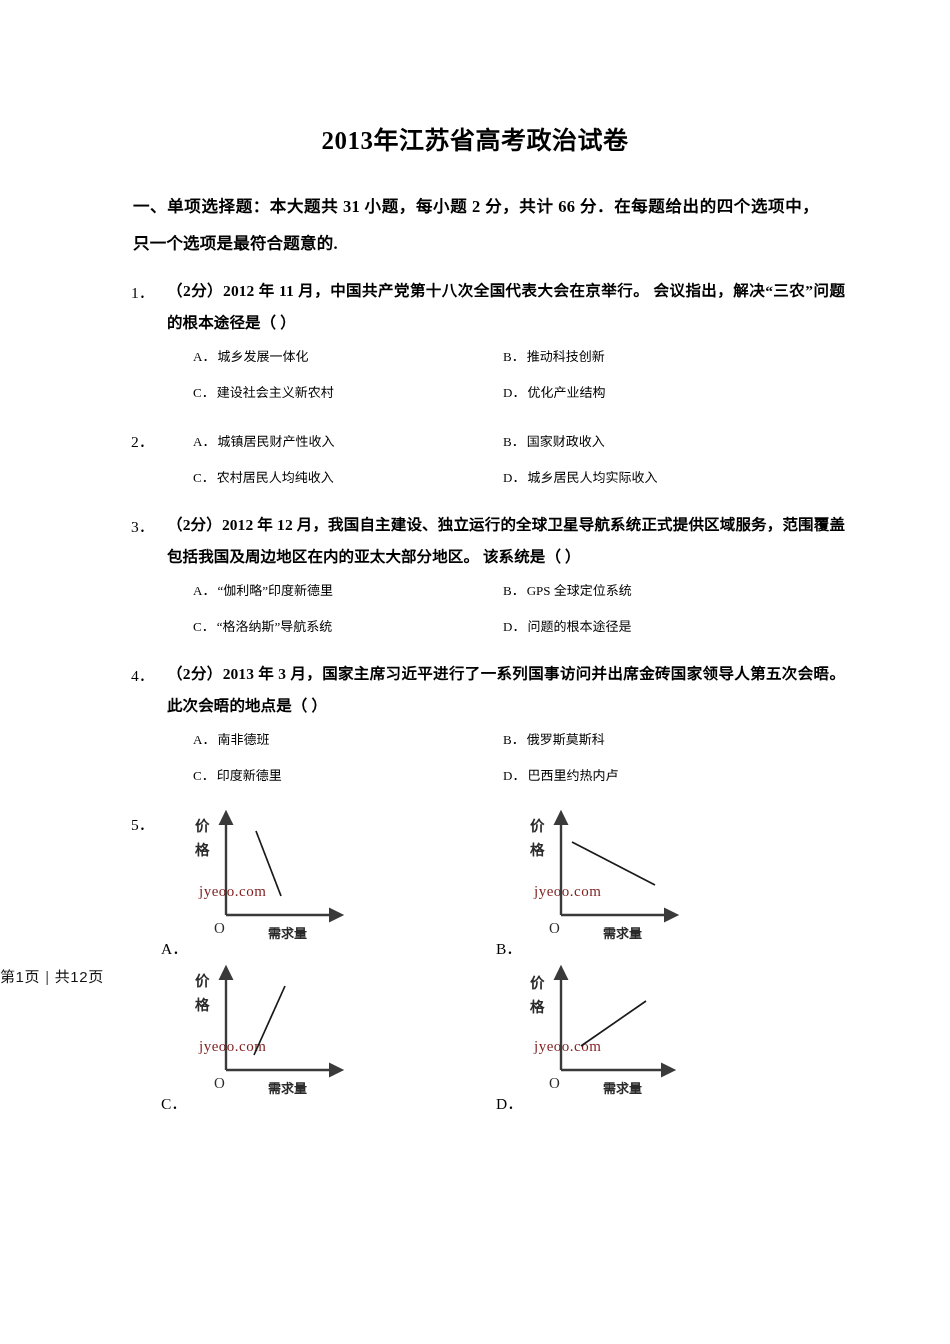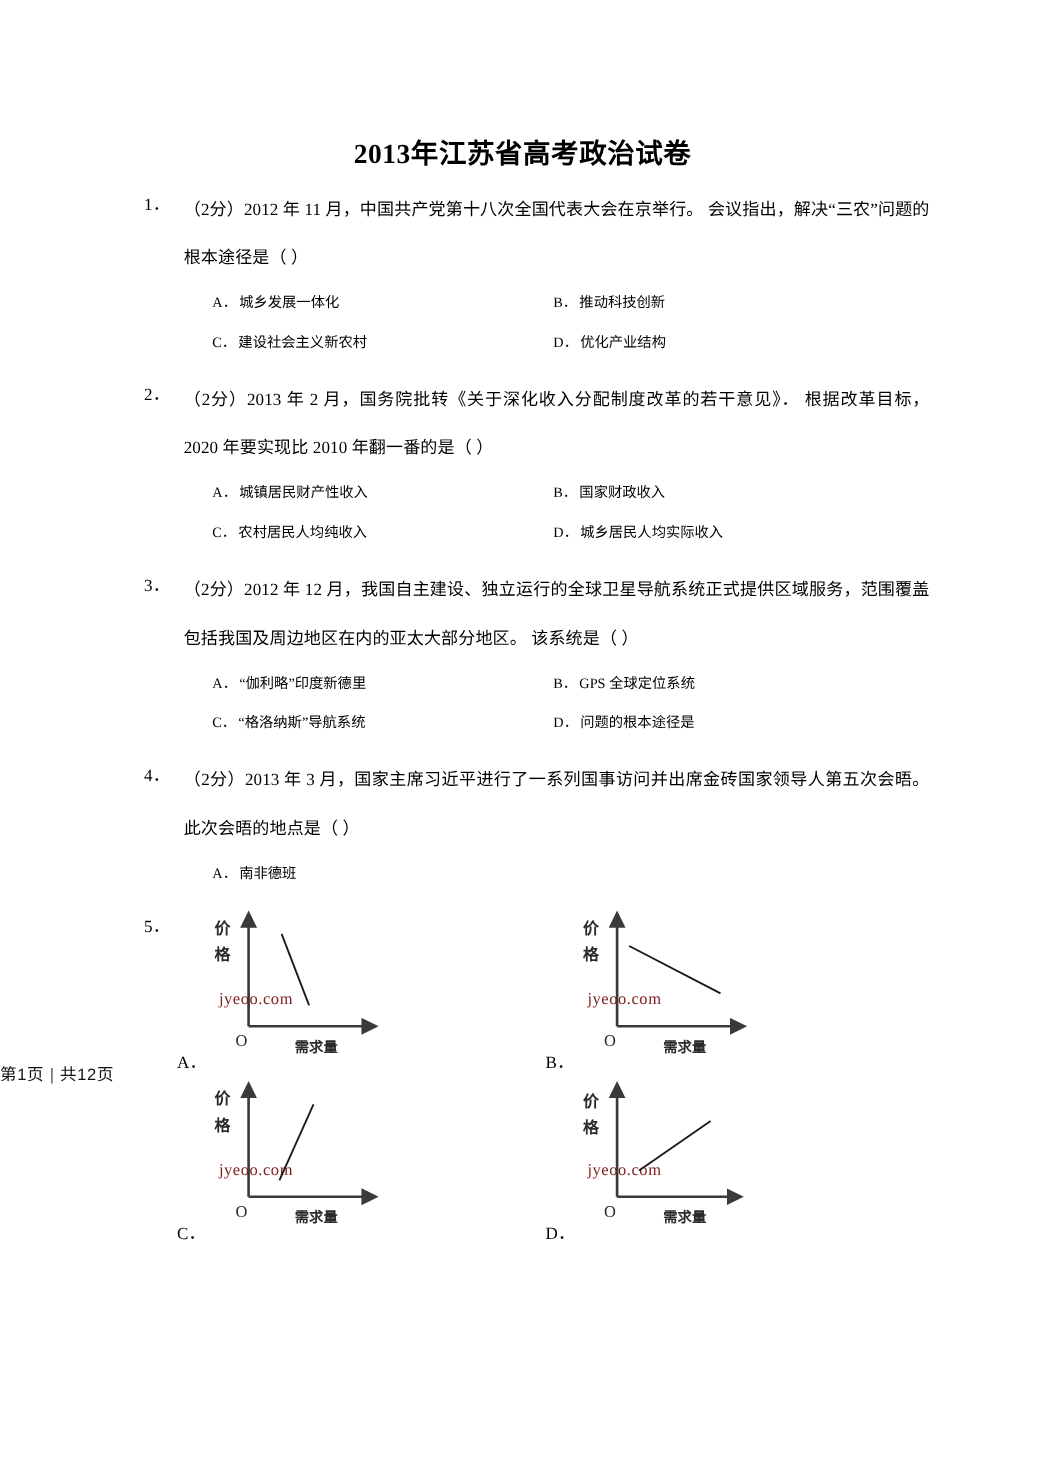--- a/index.html
+++ b/index.html
@@ -62,24 +62,25 @@
     top: 0;
     width: 34px;
     font-size: 15.5px;
     line-height: 36px;
     text-align: left;
   }
 
   .q-stem {
     padding-left: 34px;
     font-size: 15.5px;
-    line-height: 44px;
+    line-height: 32px;
     text-align: justify;
     text-justify: inter-ideograph;
     letter-spacing: 0.1px;
+    font-weight: bold;
   }
 
   .q-options {
     padding-left: 60px;
     margin-top: 0px;
   }
 
   .opt-row {
     display: flex;
     line-height: 36px;
@@ -155,41 +156,41 @@
   }
   .footer .sep { margin: 0 5px; color: #555; }
 </style>
 </head>
 <body>
 
 <div class="page">
 
   <h1 class="doc-title">2013年江苏省高考政治试卷</h1>
 
+  <div class="section-head">一、单项选择题：本大题共 31 小题，每小题 2 分，共计 66 分．在每题给出的四个选项中，只一个选项是最符合题意的.</div>
 
   <div class="q-list">
 
     <div class="question">
       <span class="q-num">1．</span>
       <div class="q-stem">（2分）2012 年 11 月，中国共产党第十八次全国代表大会在京举行。 会议指出，解决“三农”问题的根本途径是（      ）</div>
       <div class="q-options">
         <div class="opt-row">
           <div class="opt-cell"><span class="opt-label">A．</span><span>城乡发展一体化</span></div>
           <div class="opt-cell"><span class="opt-label">B．</span><span>推动科技创新</span></div>
         </div>
         <div class="opt-row">
           <div class="opt-cell"><span class="opt-label">C．</span><span>建设社会主义新农村</span></div>
           <div class="opt-cell"><span class="opt-label">D．</span><span>优化产业结构</span></div>
         </div>
       </div>
     </div>
 
     <div class="question">
       <span class="q-num">2．</span>
-      <div class="q-stem">（2分）2013 年 2 月，国务院批转《关于深化收入分配制度改革的若干意见》． 根据改革目标，2020 年要实现比 2010 年翻一番的是（      ）</div>
       <div class="q-options">
         <div class="opt-row">
           <div class="opt-cell"><span class="opt-label">A．</span><span>城镇居民财产性收入</span></div>
           <div class="opt-cell"><span class="opt-label">B．</span><span>国家财政收入</span></div>
         </div>
         <div class="opt-row">
           <div class="opt-cell"><span class="opt-label">C．</span><span>农村居民人均纯收入</span></div>
           <div class="opt-cell"><span class="opt-label">D．</span><span>城乡居民人均实际收入</span></div>
         </div>
       </div>
@@ -209,20 +210,25 @@
         </div>
       </div>
     </div>
 
     <div class="question">
       <span class="q-num">4．</span>
       <div class="q-stem">（2分）2013 年 3 月，国家主席习近平进行了一系列国事访问并出席金砖国家领导人第五次会晤。此次会晤的地点是（      ）</div>
       <div class="q-options">
         <div class="opt-row">
           <div class="opt-cell"><span class="opt-label">A．</span><span>南非德班</span></div>
+          <div class="opt-cell"><span class="opt-label">B．</span><span>俄罗斯莫斯科</span></div>
+        </div>
+        <div class="opt-row">
+          <div class="opt-cell"><span class="opt-label">C．</span><span>印度新德里</span></div>
+          <div class="opt-cell"><span class="opt-label">D．</span><span>巴西里约热内卢</span></div>
         </div>
       </div>
     </div>
 
     <div class="question">
       <span class="q-num">5．</span>
 
       <div class="fig-grid">
 
         <div class="fig-row">

